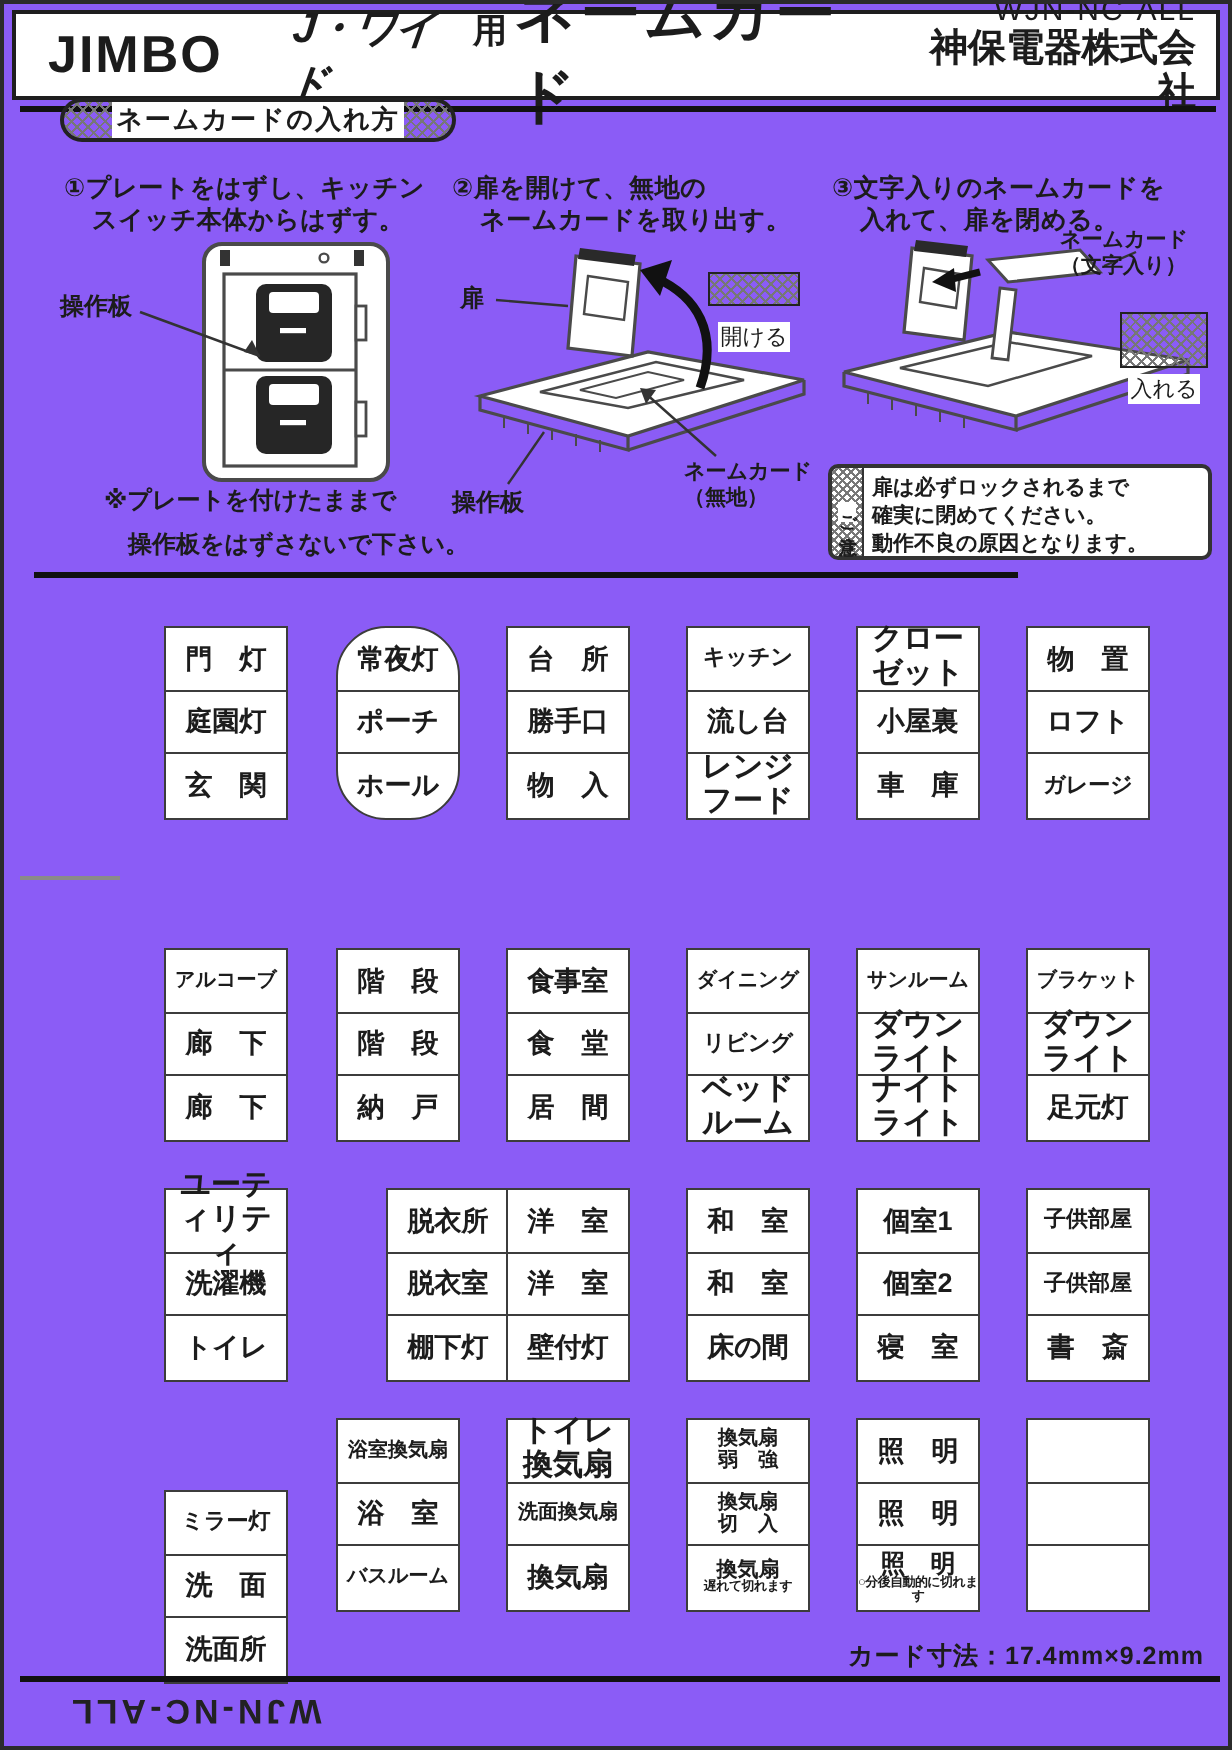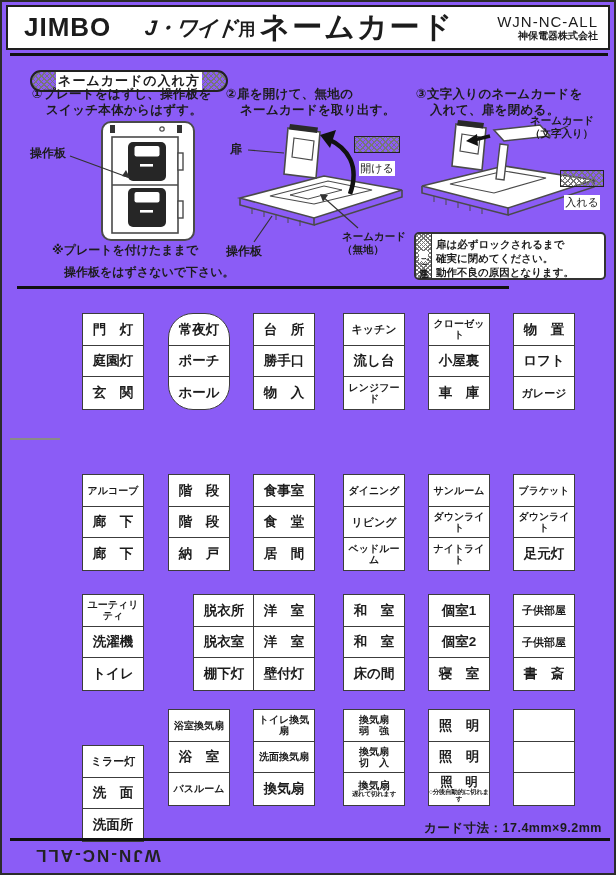--- a/index.html
+++ b/index.html
@@ -8,25 +8,25 @@
 
   
   .hdr{position:absolute;left:4px;top:3px;width:604px;height:45px;border:2px solid #1e1e1e;display:flex;align-items:center;background:#fff;}
   .logo{font-weight:bold;font-size:26px;letter-spacing:1px;margin-left:16px;}
   .series-wrap{margin-left:34px;display:flex;align-items:baseline;}
   .series{font-weight:bold;font-style:italic;font-size:21px;display:inline-block;transform:skewX(-6deg);letter-spacing:-1px;}
   .series-sfx{font-weight:bold;font-size:17px;margin-left:1px;}
   .product{font-weight:bold;font-size:30px;letter-spacing:2px;margin-left:4px;}
   .hdr-right{margin-left:auto;margin-right:10px;text-align:right;line-height:1.15;}
   .model{font-size:15px;letter-spacing:1px;}
-  .company{font-size:10px;font-weight:bold;}
+  .company{font-size:19px;font-weight:bold;}
   .hdr-rule{position:absolute;left:8px;top:51px;width:598px;height:3px;background:#111;}
 
   
-  .bubble{position:absolute;left:28px;top:68px;width:198px;height:22px;border:2px solid #222;border-radius:12px;
+  .bubble{position:absolute;left:28px;top:47px;width:198px;height:22px;border:2px solid #222;border-radius:12px;
     background-image:repeating-linear-gradient(45deg,#777 0,#777 1px,transparent 1px,transparent 4px),repeating-linear-gradient(-45deg,#777 0,#777 1px,transparent 1px,transparent 4px);
     display:flex;align-items:center;justify-content:center;}
   .bubble span{background:#fff;padding:0 2px;font-size:13px;font-weight:bold;letter-spacing:1px;}
   .step{position:absolute;top:84px;height:202px;}
   .step .h{position:absolute;font-size:12.5px;font-weight:600;letter-spacing:.3px;white-space:nowrap;}
   .lbl{position:absolute;font-size:12px;font-weight:600;white-space:pre-line;line-height:1.2;}
   .lbl-sm{font-size:10.5px;}
   .hbox{position:absolute;border:1.8px solid #222;display:flex;align-items:center;justify-content:center;
     background-image:repeating-linear-gradient(45deg,#777 0,#777 1px,transparent 1px,transparent 4px),repeating-linear-gradient(-45deg,#777 0,#777 1px,transparent 1px,transparent 4px);}
   .hbox span{background:#fff;font-size:11px;font-weight:normal;padding:0 1px;margin-top:48px;}
@@ -44,21 +44,21 @@
   .foldmark{position:absolute;left:8px;top:436px;width:50px;height:2px;background:#8a8a8a;}
 
   
   .grid-block{position:absolute;left:80px;width:494px;height:96px;}
   .col{position:absolute;top:0;width:62px;border:1.8px solid #3c3c3c;background:#fff;}
   .cell{height:31.5px;display:flex;flex-direction:column;align-items:center;justify-content:center;
     border-bottom:1.6px solid #3c3c3c;font-size:13.5px;font-weight:600;text-align:center;white-space:pre-line;line-height:1.12;}
   .col .cell:last-child{border-bottom:none;}
   .f11{font-size:11px;}
   .f10{font-size:10px;}
-  .s{font-size:10px;}
+  .s{font-size:15px;}
   .tl{font-size:10px;}
   .main-m{font-size:10.5px;font-weight:600;}
   .main-l{font-size:12.5px;font-weight:600;}
   .tiny{font-size:6.5px;font-weight:bold;letter-spacing:-.3px;line-height:1;}
 
   
   .dim{position:absolute;right:12px;top:818px;font-size:12.5px;font-weight:bold;letter-spacing:.5px;}
   .foot-rule{position:absolute;left:8px;top:836px;width:600px;height:3px;background:#111;}
   .flipped{position:absolute;left:32px;top:843px;font-size:17px;font-weight:600;letter-spacing:2px;color:#222;transform:rotate(180deg);transform-origin:center;}
 </style>
@@ -79,21 +79,21 @@
       <div class="company">神保電器株式会社</div>
     </span>
   </div>
   <div class="hdr-rule"></div>
 
   <div class="bubble">
     <span>ネームカードの入れ方</span>
   </div>
 
   <div class="step" style="left:28px;width:192px;">
-    <div class="h" style="left:2px;top:0;">①プレートをはずし、操作板を</div>
+    <div class="h" style="left:2px;top:0;">①プレートをはずし、キッチン</div>
     <div class="h" style="left:16px;top:16px;">スイッチ本体からはずす。</div>
     <svg width="190" height="126" style="left:0;top:34px;" viewBox="0 0 190 126">
       <g transform="translate(58,0)" stroke="#4a4a4a" fill="none" stroke-width="2">
         <rect x="14" y="2" width="92" height="118" rx="9" fill="#fff"></rect>
         <rect x="22" y="5" width="5" height="8" fill="#333" stroke="none"></rect>
         <rect x="89" y="5" width="5" height="8" fill="#333" stroke="none"></rect>
         <circle cx="74" cy="9" r="2.2" stroke-width="1.2"></circle>
         <rect x="24" y="17" width="66" height="96" fill="#fff" stroke-width="1.6"></rect>
         <line x1="24" y1="65" x2="90" y2="65" stroke-width="1.6"></line>
         <rect x="40" y="22" width="38" height="39" rx="5" fill="#262626" stroke="none"></rect>
@@ -167,21 +167,21 @@
         <path d="M44,0 L70,3 L69,8.5 L43,5.5 Z" fill="#2a2a2a" stroke="none"></path>
         <path d="M86,24 L94,25 L90,60 L82,59 Z" fill="#fff" stroke-width="1.4"></path>
         <path d="M80,10 L126,5 L136,16 L90,21 Z" fill="#fff" stroke-width="1.5"></path>
       </g>
       <line x1="76" y1="16" x2="60" y2="20" stroke="#111" stroke-width="3.5"></line>
       <polygon points="52,21 63,14 64,26" fill="#111"></polygon>
       <line x1="138" y1="13" x2="154" y2="6" stroke="#333" stroke-width="1.2"></line>
     </svg>
     <div class="lbl lbl-sm" style="left:116px;top:28px;">ネームカード
 （文字入り）</div>
-    <div class="hbox" style="left:146px;top:84px;width:44px;height:17px;">
+    <div class="hbox" style="left:146px;top:70px;width:44px;height:28px;">
       <span>入れる</span>
     </div>
     <div class="caution">
       <div class="mark">
         <span>ご注意</span>
       </div>
       <div class="ctext">扉は必ずロックされるまで
 確実に閉めてください。
 動作不良の原因となります。</div>
     </div>

